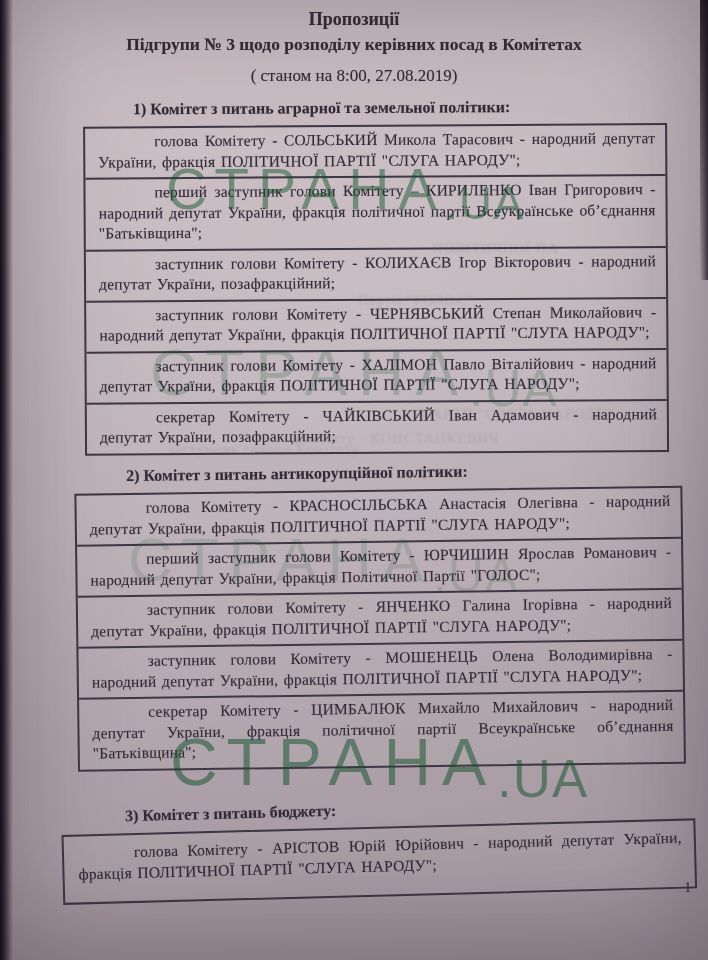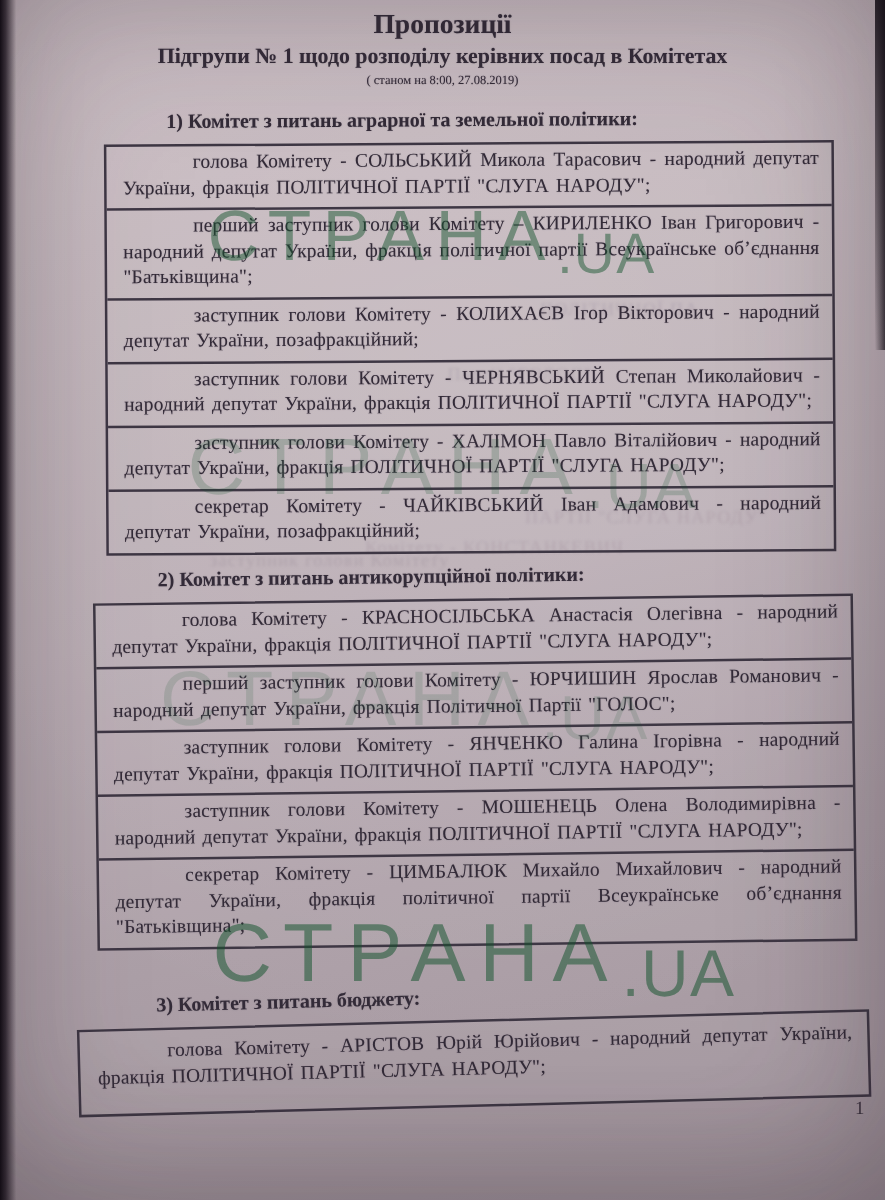--- a/index.html
+++ b/index.html
@@ -17,23 +17,23 @@
     box-shadow:inset 0 0 130px rgba(45,32,44,0.30), inset 0 -40px 90px rgba(45,32,44,0.12);}
   .edge-left{position:absolute;left:0;top:0;bottom:0;width:13px;z-index:6;
     background:linear-gradient(to right,#130d15 0%,rgba(25,17,27,0.78) 35%,rgba(25,17,27,0) 100%);}
   .edge-right-top{position:absolute;right:0;top:0;width:8px;height:280px;z-index:6;
     background:linear-gradient(to bottom,rgba(18,12,20,0.85),rgba(18,12,20,0)),
                linear-gradient(to left,rgba(18,12,20,0.7),rgba(18,12,20,0));}
   .page{position:relative;z-index:2;color:#332b38;
     text-shadow:0 0 1px rgba(51,43,56,0.35);filter:blur(0.28px);}
 
   .title-block{padding-top:8px;text-align:center;}
-  .doc-title{font-size:22px;line-height:22px;font-weight:bold;margin:0;}
+  .doc-title{font-size:18px;line-height:22px;font-weight:bold;margin:0;}
   .doc-subtitle{font-size:17.5px;line-height:24px;font-weight:bold;margin:2px 0 0 0;}
-  .doc-note{font-size:10px;line-height:17px;margin-top:0;}
+  .doc-note{font-size:17px;line-height:17px;margin-top:11px;}
 
   .section{position:relative;}
   .sec-1{margin-top:14px;transform:rotate(-0.35deg);}
   .sec-2{margin-top:10px;transform:rotate(-0.75deg);transform-origin:40% 50%;}
   .sec-3{margin-top:36px;transform:rotate(-1.5deg);transform-origin:30% 50%;}
   .sec-heading{font-size:16px;font-weight:bold;line-height:20px;}
   .sec-1 .sec-heading{margin-left:134px;}
   .sec-2 .sec-heading{margin-left:128px;}
   .sec-3 .sec-heading{margin-left:126px;}
 
@@ -76,21 +76,21 @@
 <div class="ghost gh-1">ПОЛІТИЧНОЇ ПА</div>
 <div class="ghost gh-2">Партії "ГОЛОС"</div>
 <div class="ghost gh-3">ПАРТІЇ "СЛУГА НАРОДУ"</div>
 <div class="ghost gh-4">Комітету - КОНСТАНКЕВИЧ</div>
 <div class="ghost gh-5">заступник голови Комітету</div>
 
 <div class="page">
 
   <div class="title-block">
     <div class="doc-title">Пропозиції</div>
-    <div class="doc-subtitle">Підгрупи № 1 щодо розподілу керівних посад в Комітетах</div>
+    <div class="doc-subtitle">Підгрупи № 3 щодо розподілу керівних посад в Комітетах</div>
     <div class="doc-note">( станом на 8:00, 27.08.2019)</div>
   </div>
 
   <div class="section sec-1">
     <div class="sec-heading">1) Комітет з питань аграрної та земельної політики:</div>
     <div class="doc-table">
       <div class="doc-row">голова Комітету - СОЛЬСЬКИЙ Микола Тарасович - народний депутат України, фракція ПОЛІТИЧНОЇ ПАРТІЇ "СЛУГА НАРОДУ";</div>
       <div class="doc-row">перший заступник голови Комітету – КИРИЛЕНКО Іван Григорович - народний депутат України, фракція політичної партії Всеукраїнське об’єднання "Батьківщина";</div>
       <div class="doc-row">заступник голови Комітету - КОЛИХАЄВ Ігор Вікторович - народний депутат України, позафракційний;</div>
       <div class="doc-row">заступник голови Комітету - ЧЕРНЯВСЬКИЙ Степан Миколайович - народний депутат України, фракція ПОЛІТИЧНОЇ ПАРТІЇ "СЛУГА НАРОДУ";</div>

